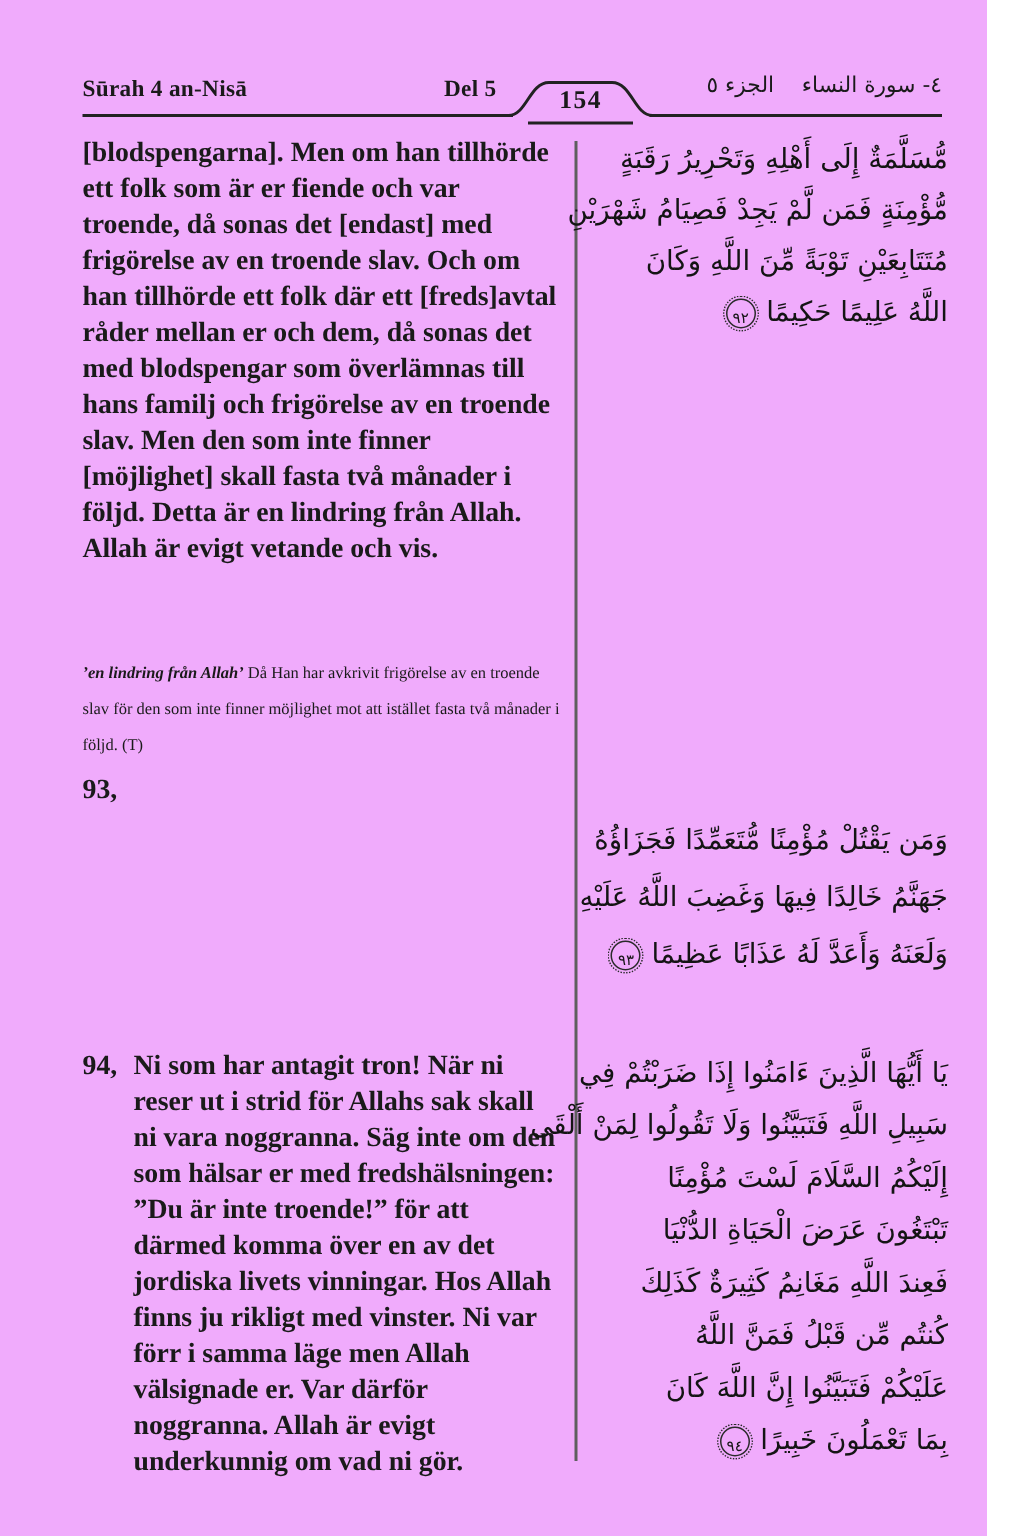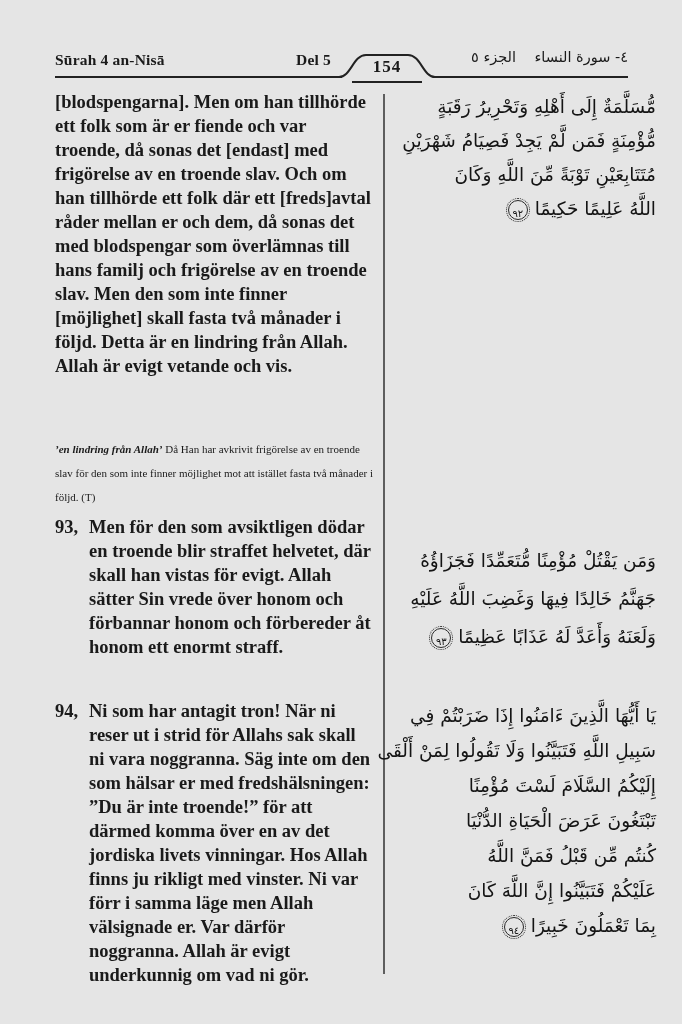--- a/index.html
+++ b/index.html
@@ -1,22 +1,23 @@
 <!DOCTYPE html>
 <html lang="sv"><head>
 <meta charset="utf-8">
 <style>
   html,body{margin:0;padding:0;background:#ffffff;}
   .page{
     position:relative;
-    width:682px;height:1024px;
-    background:#e5e5e5;
+    width:610px;height:1024px;
+    background:#f0abfc;
     overflow:hidden;
     font-family:"Liberation Serif", serif;
     color:#1a1a1a;
+    padding-left:48px;
   }
   
   .hdr-latin{position:absolute;top:51px;font-size:15.5px;font-weight:700;letter-spacing:.2px;}
   .hdr-surah-latin{left:55px;}
   .hdr-del{left:296px;}
   .hdr-arabic{position:absolute;top:49px;font-family:"DejaVu Sans",sans-serif;font-size:14.5px;direction:rtl;}
   .hdr-juz{left:447px;width:62px;text-align:left;margin-left:24px;}
   .hdr-surah-ar{left:518px;width:110px;text-align:right;}
   .rule{position:absolute;height:2px;background:#222;}
   .rule-left{left:55px;width:287px;top:76px;}
@@ -84,21 +85,20 @@
   <div class="divider"></div>
 
   <div>
 
     <div class="sv-block sv-main">[blodspengarna]. Men om han tillhörde ett folk som är er fiende och var troende, då sonas det [endast] med frigörelse av en troende slav. Och om han tillhörde ett folk där ett [freds]avtal råder mellan er och dem, då sonas det med blodspengar som överlämnas till hans familj och frigörelse av en troende slav. Men den som inte finner [möjlighet] skall fasta två månader i följd. Detta är en lindring från Allah. Allah är evigt vetande och vis.</div>
 
     <div class="sv-block sv-comment"><span class="lead">’en lindring från Allah’</span><span> Då Han har avkrivit frigörelse av en troende slav för den som inte finner möjlighet mot att istället fasta två månader i följd. (T)</span></div>
 
     <div class="sv-block verse verse-93">
       <div class="verse-num">93,</div>
-      <div class="verse-text">Men för den som avsiktligen dödar en troende blir straffet helvetet, där skall han vistas för evigt. Allah sätter Sin vrede över honom och förbannar honom och förbereder åt honom ett enormt straff.</div>
     </div>
 
     <div class="sv-block verse verse-94">
       <div class="verse-num">94,</div>
       <div class="verse-text">Ni som har antagit tron! När ni reser ut i strid för Allahs sak skall ni vara noggranna. Säg inte om den som hälsar er med fredshälsningen: ”Du är inte troende!” för att därmed komma över en av det jordiska livets vinningar. Hos Allah finns ju rikligt med vinster. Ni var förr i samma läge men Allah välsignade er. Var därför noggranna. Allah är evigt underkunnig om vad ni gör.</div>
     </div>
   </div>
 
   <div>
 
@@ -117,20 +117,21 @@
       <div class="ar-line"><span>وَلَعَنَهُ وَأَعَدَّ لَهُ عَذَابًا عَظِيمًا</span><span class="rosette">
             <span>٩٣</span>
           </span></div>
     </div>
 
     <div class="ar-block ar-3">
       <div class="ar-line">يَا أَيُّهَا الَّذِينَ ءَامَنُوا إِذَا ضَرَبْتُمْ فِي</div>
       <div class="ar-line">سَبِيلِ اللَّهِ فَتَبَيَّنُوا وَلَا تَقُولُوا لِمَنْ أَلْقَى</div>
       <div class="ar-line">إِلَيْكُمُ السَّلَامَ لَسْتَ مُؤْمِنًا</div>
       <div class="ar-line">تَبْتَغُونَ عَرَضَ الْحَيَاةِ الدُّنْيَا</div>
+      <div class="ar-line">فَعِندَ اللَّهِ مَغَانِمُ كَثِيرَةٌ كَذَلِكَ</div>
       <div class="ar-line">كُنتُم مِّن قَبْلُ فَمَنَّ اللَّهُ</div>
       <div class="ar-line">عَلَيْكُمْ فَتَبَيَّنُوا إِنَّ اللَّهَ كَانَ</div>
       <div class="ar-line"><span>بِمَا تَعْمَلُونَ خَبِيرًا</span><span class="rosette">
             <span>٩٤</span>
           </span></div>
     </div>
   </div>
 
 </div>
 

